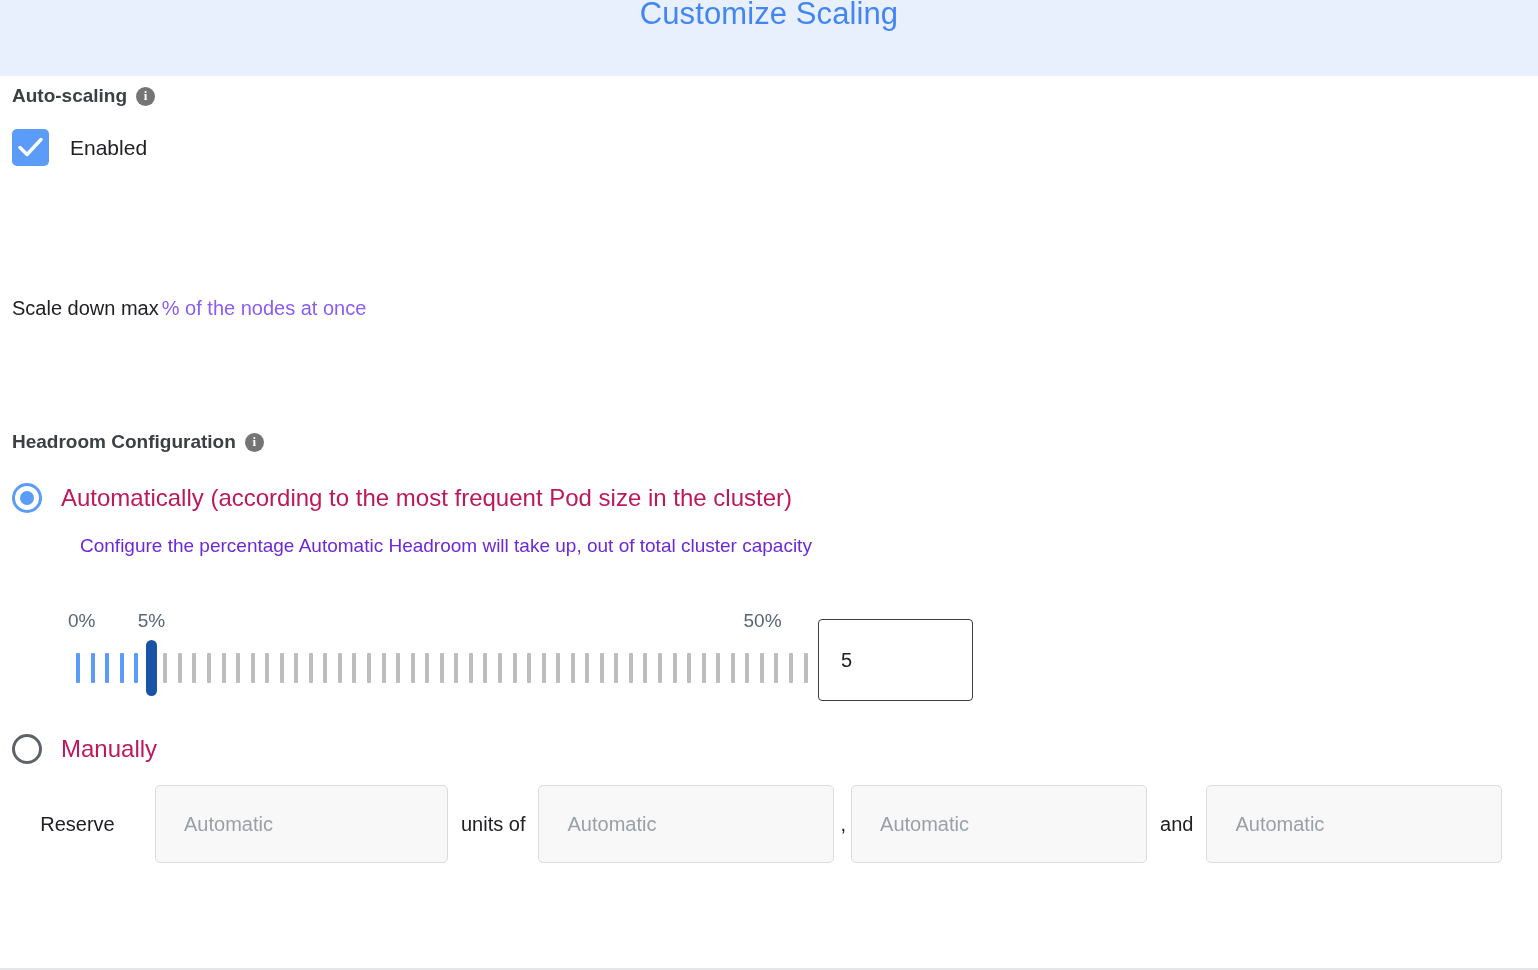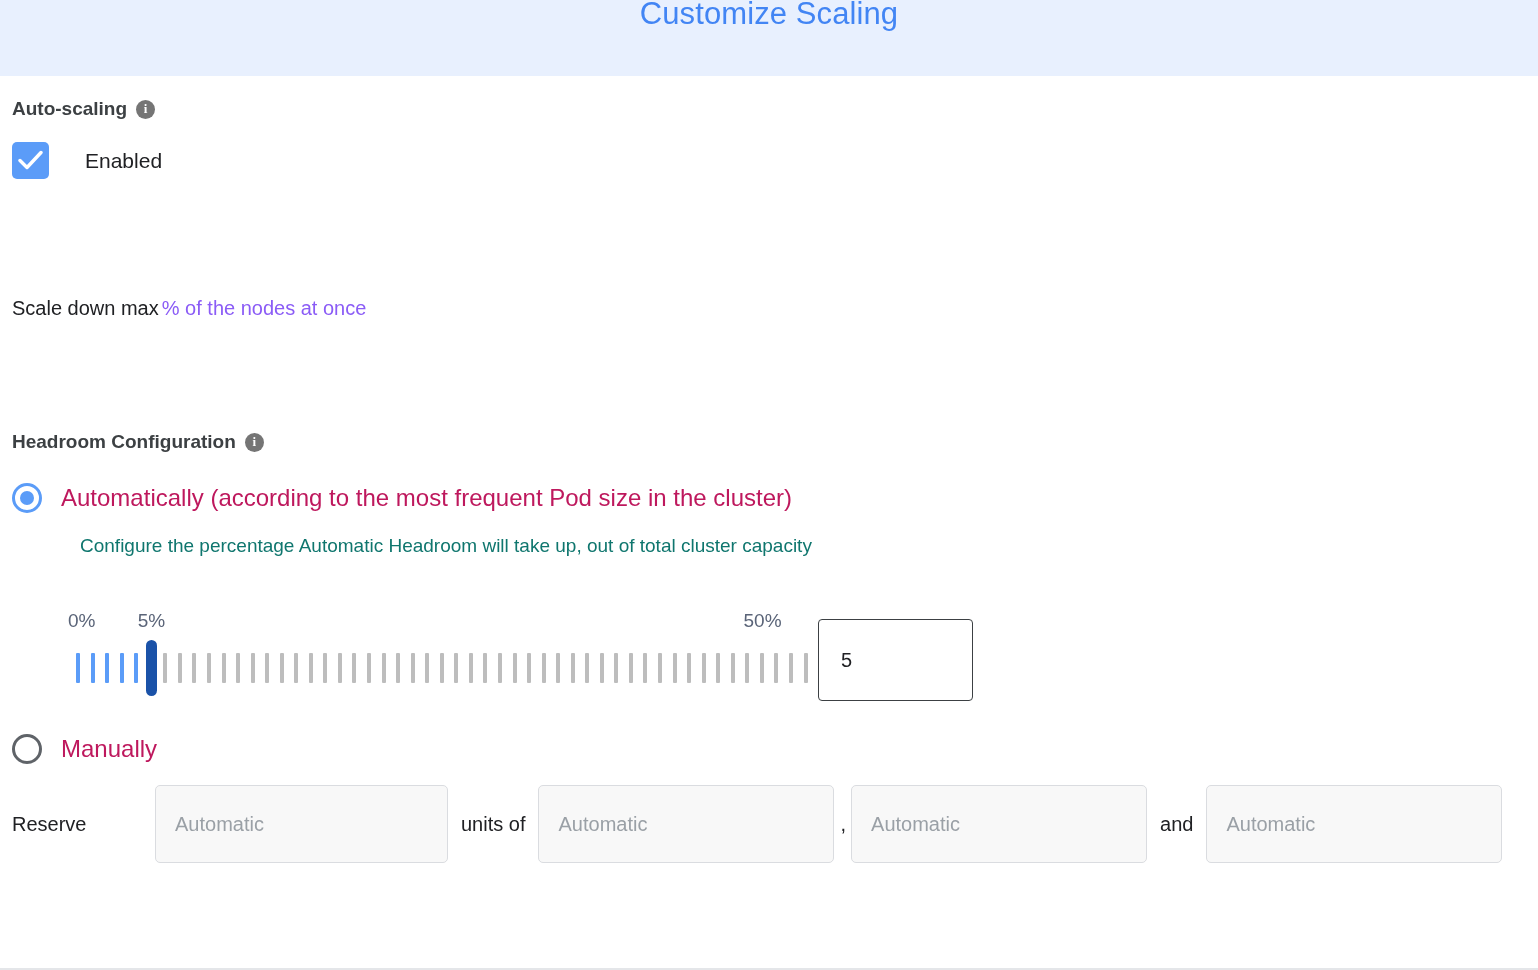--- a/index.html
+++ b/index.html
@@ -63,26 +63,26 @@
     display: inline-flex;
     align-items: center;
     justify-content: center;
     line-height: 1;
     flex: none;
     cursor: pointer;
   }
   .info-icon span { position: relative; top: -0.5px; }
 
   
-  .autoscaling-block { position: absolute; top: 9px; left: 12px; margin-top: 13px; }
+  .autoscaling-block { position: absolute; top: 9px; left: 12px; }
 
   .checkbox-row {
     display: flex;
     align-items: center;
-    gap: 36px;
+    gap: 21px;
     margin-top: 22px;
   }
   .checkbox {
     width: 37px;
     height: 37px;
     border-radius: 5px;
     background: #5b9cf8;
     position: relative;
     flex: none;
     cursor: pointer;
@@ -139,21 +139,21 @@
     top: 5px; left: 5px;
     width: 14px; height: 14px;
     border-radius: 50%;
     background: #5b9cf8;
   }
   .radio.unchecked { border: 3px solid #5f6368; background: #ffffff; }
   .radio-label { font-size: 24px; color: #be185d; }
 
   .headroom-desc {
     font-size: 19px;
-    color: #0f766e;
+    color: #6d28d9;
     margin: 22px 0 0 68px;
   }
 
   
   .slider-area {
     position: absolute;
     top: 534px;
     left: 12px;
     width: 1000px;
   }
@@ -222,30 +222,30 @@
     position: absolute;
     font-size: 19px;
     color: #5f6368;
     white-space: nowrap;
   }
   .reserve-row {
     display: flex;
     align-items: center;
     margin-top: 14px;
   }
-  .reserve-label { font-size: 20px; color: #202124; width: 143px; text-align: left; padding-right: 12px; box-sizing: border-box; }
+  .reserve-label { font-size: 20px; color: #202124; width: 143px; text-align: center; padding-right: 12px; box-sizing: border-box; }
   .text-field {
     height: 78px;
     border: 1.4px solid #dadce0;
     border-radius: 5px;
     background: #f8f8f8;
     box-sizing: border-box;
     display: flex;
     align-items: center;
-    padding-left: 19px;
+    padding-left: 28px;
     font-size: 20px;
     color: #9aa0a6;
     cursor: text;
   }
   .f-qty { width: 293px; }
   .f-cpu { width: 296px; }
   .f-mem { width: 296px; }
   .f-gpu { width: 296px; }
   .conj { font-size: 20px; color: #202124; padding: 0 13px; white-space: nowrap; }
   .conj.comma { padding: 0 5px 0 6px; }

